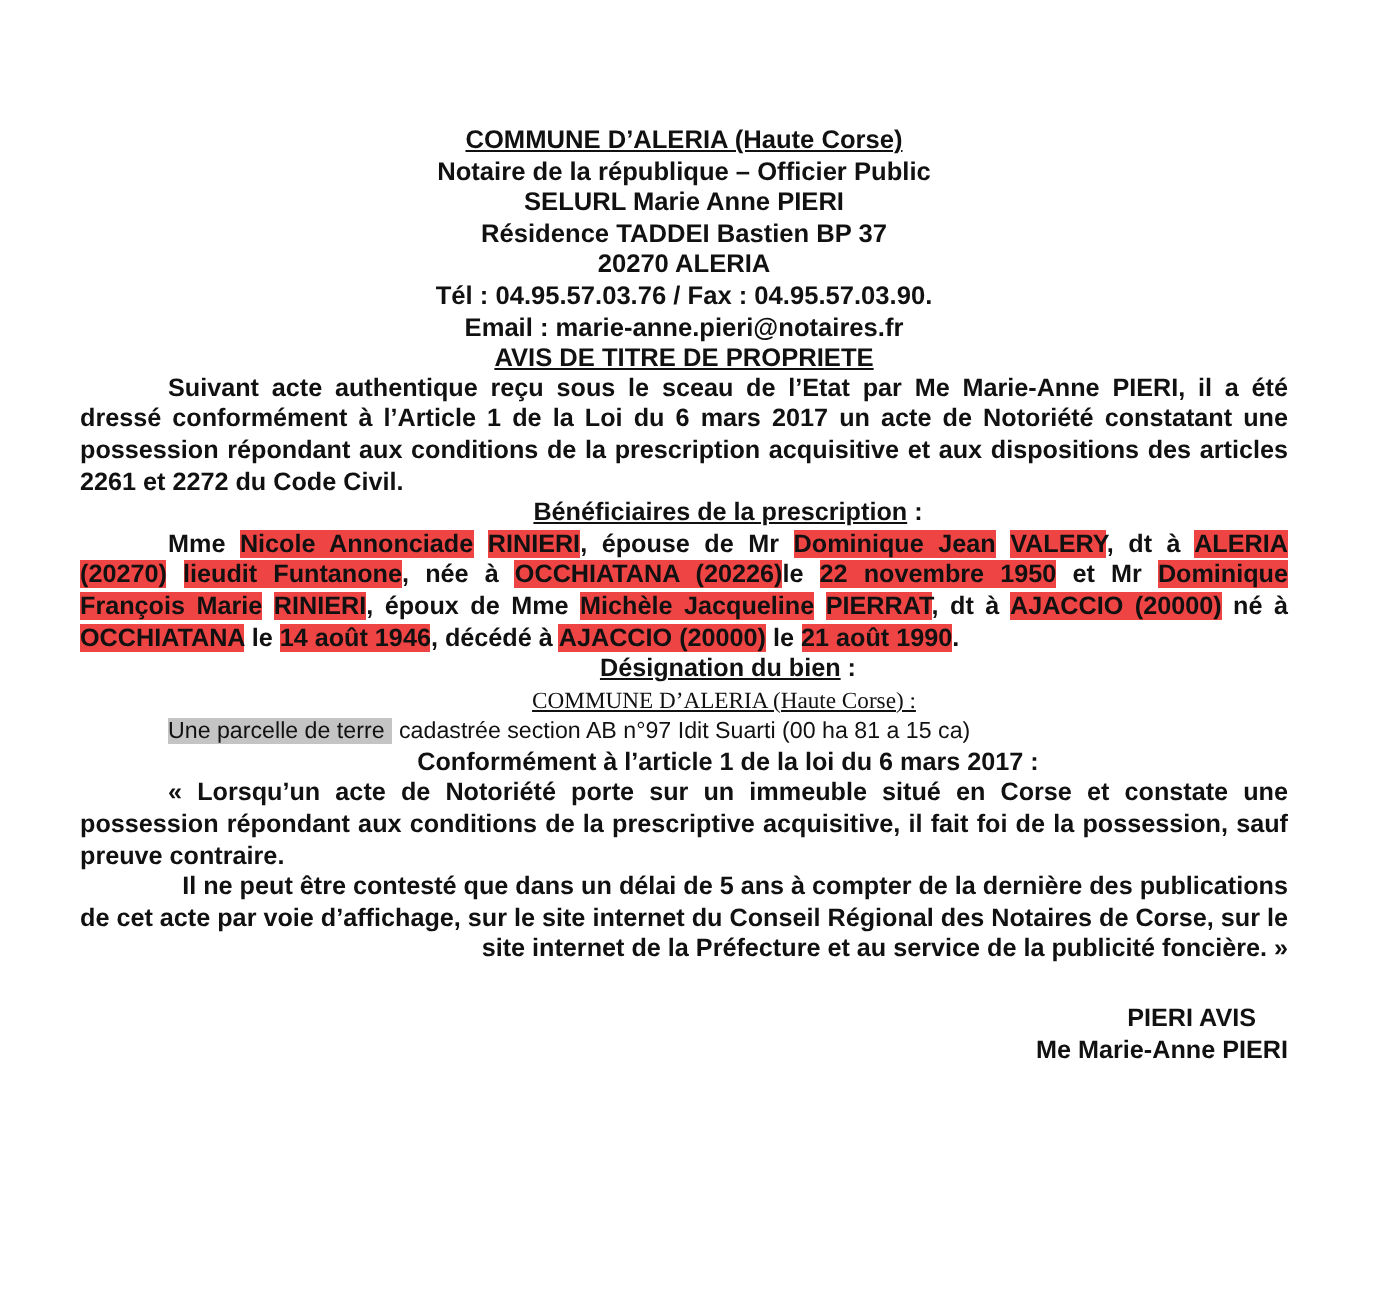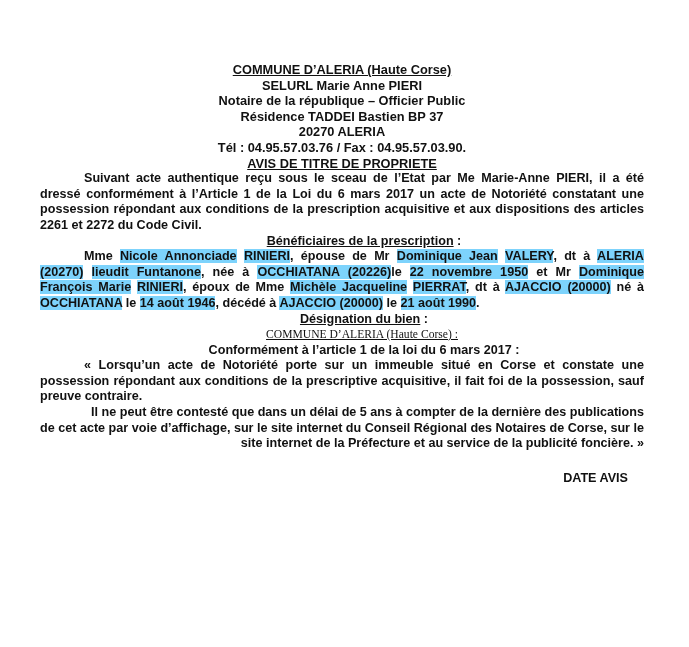--- a/index.html
+++ b/index.html
@@ -6,55 +6,58 @@
   body { width: 689px; height: 647px; position: relative; overflow: hidden;
          font-family: "Liberation Sans", sans-serif; color: #111; }
   .page { position: absolute; left: 40px; top: 38px; width: 604px;
           font-size: 12.6px; font-weight: bold; line-height: 15.6px; }
   .center { text-align: center; }
   .u { text-decoration: underline; }
   .hdr { font-size: 12.8px; line-height: 15.6px; margin-top: 24px; }
   .just { text-align: justify; text-align-last: left; }
   .indent { text-indent: 44px; }
   .ind2 { padding-left: 44px; text-align: center; }
-  .hl { background: #7dd3fc; }
+  .hl { background: #ef4444; }
   .sub-center { text-align: center; font-weight: normal; font-size: 11.6px; padding-left: 40px; font-family: Liberation Serif, serif; }
   .parcel { padding-left: 44px; font-weight: normal; font-size: 11.6px; }
   .parcel .hl { background: #c4c4c4; padding-right: 4px; }
   .sig { text-align: right; padding-right: 0; }
   .sig .l1 { display: inline-block; padding-right: 16px; }
   .gap { height: 19px; }
 </style>
 </head>
 <body>
 
 <div class="page">
   <div class="center hdr">
     <div class="u">COMMUNE D’ALERIA (Haute Corse)</div>
+    <div>Notaire de la république – Officier Public</div>
     <div>SELURL Marie Anne PIERI</div>
-    <div>Notaire de la république – Officier Public</div>
     <div>Résidence TADDEI Bastien BP 37</div>
     <div>20270 ALERIA</div>
     <div>Tél : 04.95.57.03.76 / Fax : 04.95.57.03.90.</div>
+    <div>Email : marie-anne.pieri@notaires.fr</div>
     <div class="u">AVIS DE TITRE DE PROPRIETE</div>
   </div>
 
   <div class="just indent">Suivant acte authentique reçu sous le sceau de l’Etat par Me Marie-Anne PIERI, il a été dressé conformément à l’Article 1 de la Loi du 6 mars 2017 un acte de Notoriété constatant une possession répondant aux conditions de la prescription acquisitive et aux dispositions des articles 2261 et 2272 du Code Civil.</div>
 
   <div class="ind2"><span class="u">Bénéficiaires de la prescription</span><span> :</span></div>
 
   <div class="just indent" id="benef"><span>Mme </span><span class="hl">Nicole Annonciade</span><span> </span><span class="hl">RINIERI</span><span>, épouse de Mr </span><span class="hl">Dominique Jean</span><span> </span><span class="hl">VALERY</span><span>, dt à </span><span class="hl">ALERIA (20270)</span><span> </span><span class="hl">lieudit Funtanone</span><span>, née à </span><span class="hl">OCCHIATANA (20226)</span><span>le </span><span class="hl">22 novembre 1950</span><span> et Mr </span><span class="hl">Dominique François Marie</span><span> </span><span class="hl">RINIERI</span><span>,  époux de Mme </span><span class="hl">Michèle Jacqueline</span><span> </span><span class="hl">PIERRAT</span><span>, dt à </span><span class="hl">AJACCIO (20000)</span><span> né à </span><span class="hl">OCCHIATANA</span><span> le </span><span class="hl">14 août 1946</span><span>, décédé à </span><span class="hl">AJACCIO (20000)</span><span> le </span><span class="hl">21 août 1990</span><span>.</span></div>
 
   <div class="ind2"><span class="u">Désignation du bien</span><span> :</span></div>
 
   <div class="sub-center u">COMMUNE D’ALERIA (Haute Corse) :</div>
 
+  <div class="parcel"><span class="hl">Une parcelle de terre</span><span> cadastrée section AB n°97 Idit Suarti (00 ha 81 a 15 ca)</span></div>
 
   <div class="ind2">Conformément à l’article 1 de la loi du 6 mars 2017 :</div>
   <div class="just indent">« Lorsqu’un acte de Notoriété porte sur un immeuble situé en Corse et constate une possession répondant aux conditions de la prescriptive acquisitive, il fait foi de la possession, sauf preuve contraire.</div>
   <div class="indent" style="text-align:right">Il ne peut être contesté que dans un délai de 5 ans à compter de la dernière des publications de cet acte par voie d’affichage, sur le site internet du Conseil Régional des Notaires de Corse, sur le site internet de la Préfecture et au service de la publicité foncière. »</div>
 
   <div class="gap"></div>
 
   <div class="sig">
-    <div><span class="l1">DATE AVIS</span></div>
+    <div><span class="l1">PIERI AVIS</span></div>
+    <div>Me  Marie-Anne  PIERI</div>
   </div>
 </div>
 
 </body></html>

